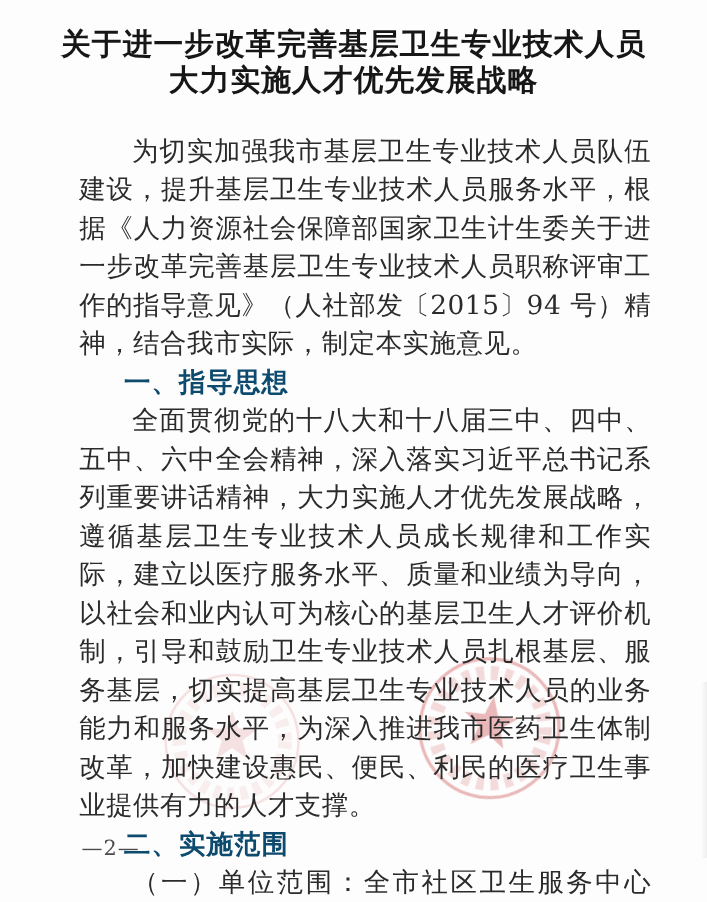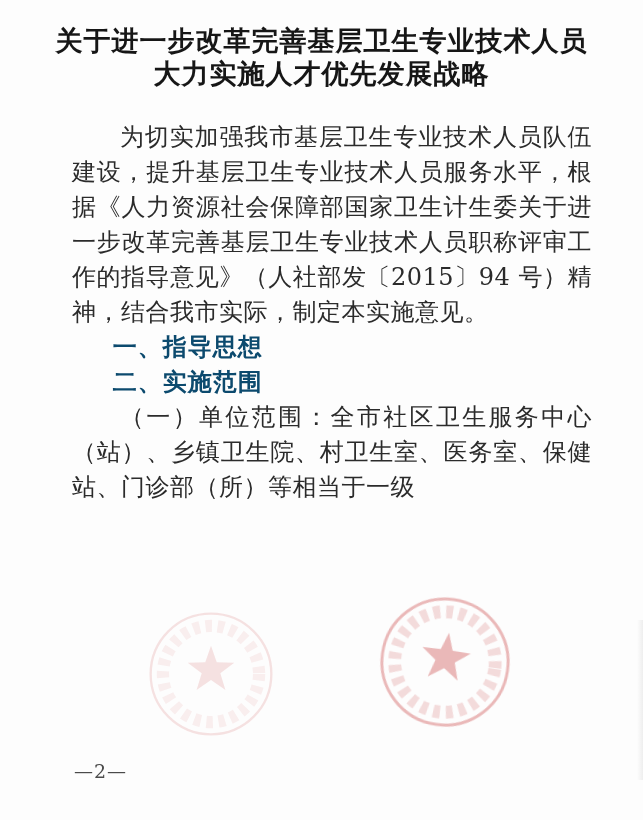--- a/index.html
+++ b/index.html
@@ -82,19 +82,20 @@
     <svg viewBox="0 0 140 140" width="138" height="138" aria-hidden="true">
       <circle cx="70" cy="70" r="64" fill="none" stroke-width="3" stroke="#d97b7b"></circle>
       <circle cx="70" cy="70" r="51" fill="none" stroke-width="13" stroke-dasharray="7 6" opacity="0.5" stroke="#d97b7b"></circle>
       <polygon points="70,40 76.1,57.6 94.7,58 79.9,69.2 85.3,87 70,76.4 54.7,87 60.1,69.2 45.3,58 63.9,57.6" fill="#d97b7b"></polygon>
     </svg>
   </div>
 
   <div class="doc-body">
     <p>为切实加强我市基层卫生专业技术人员队伍建设，提升基层卫生专业技术人员服务水平，根据《人力资源社会保障部国家卫生计生委关于进一步改革完善基层卫生专业技术人员职称评审工作的指导意见》（人社部发〔2015〕94 号）精神，结合我市实际，制定本实施意见。</p>
     <p class="heading">一、指导思想</p>
+    <p>全面贯彻党的十八大和十八届三中、四中、五中、六中全会精神，深入落实习近平总书记系列重要讲话精神，大力实施人才优先发展战略，遵循基层卫生专业技术人员成长规律和工作实际，建立以医疗服务水平、质量和业绩为导向，以社会和业内认可为核心的基层卫生人才评价机制，引导和鼓励卫生专业技术人员扎根基层、服务基层，切实提高基层卫生专业技术人员的业务能力和服务水平，为深入推进我市医药卫生体制改革，加快建设惠民、便民、利民的医疗卫生事业提供有力的人才支撑。</p>
     <p class="heading">二、实施范围</p>
     <p>（一）单位范围：全市社区卫生服务中心（站）、乡镇卫生院、村卫生室、医务室、保健站、门诊部（所）等相当于一级</p>
   </div>
 
   <div class="page-number">—2—</div>
 
 </div>
 
 </body></html>

